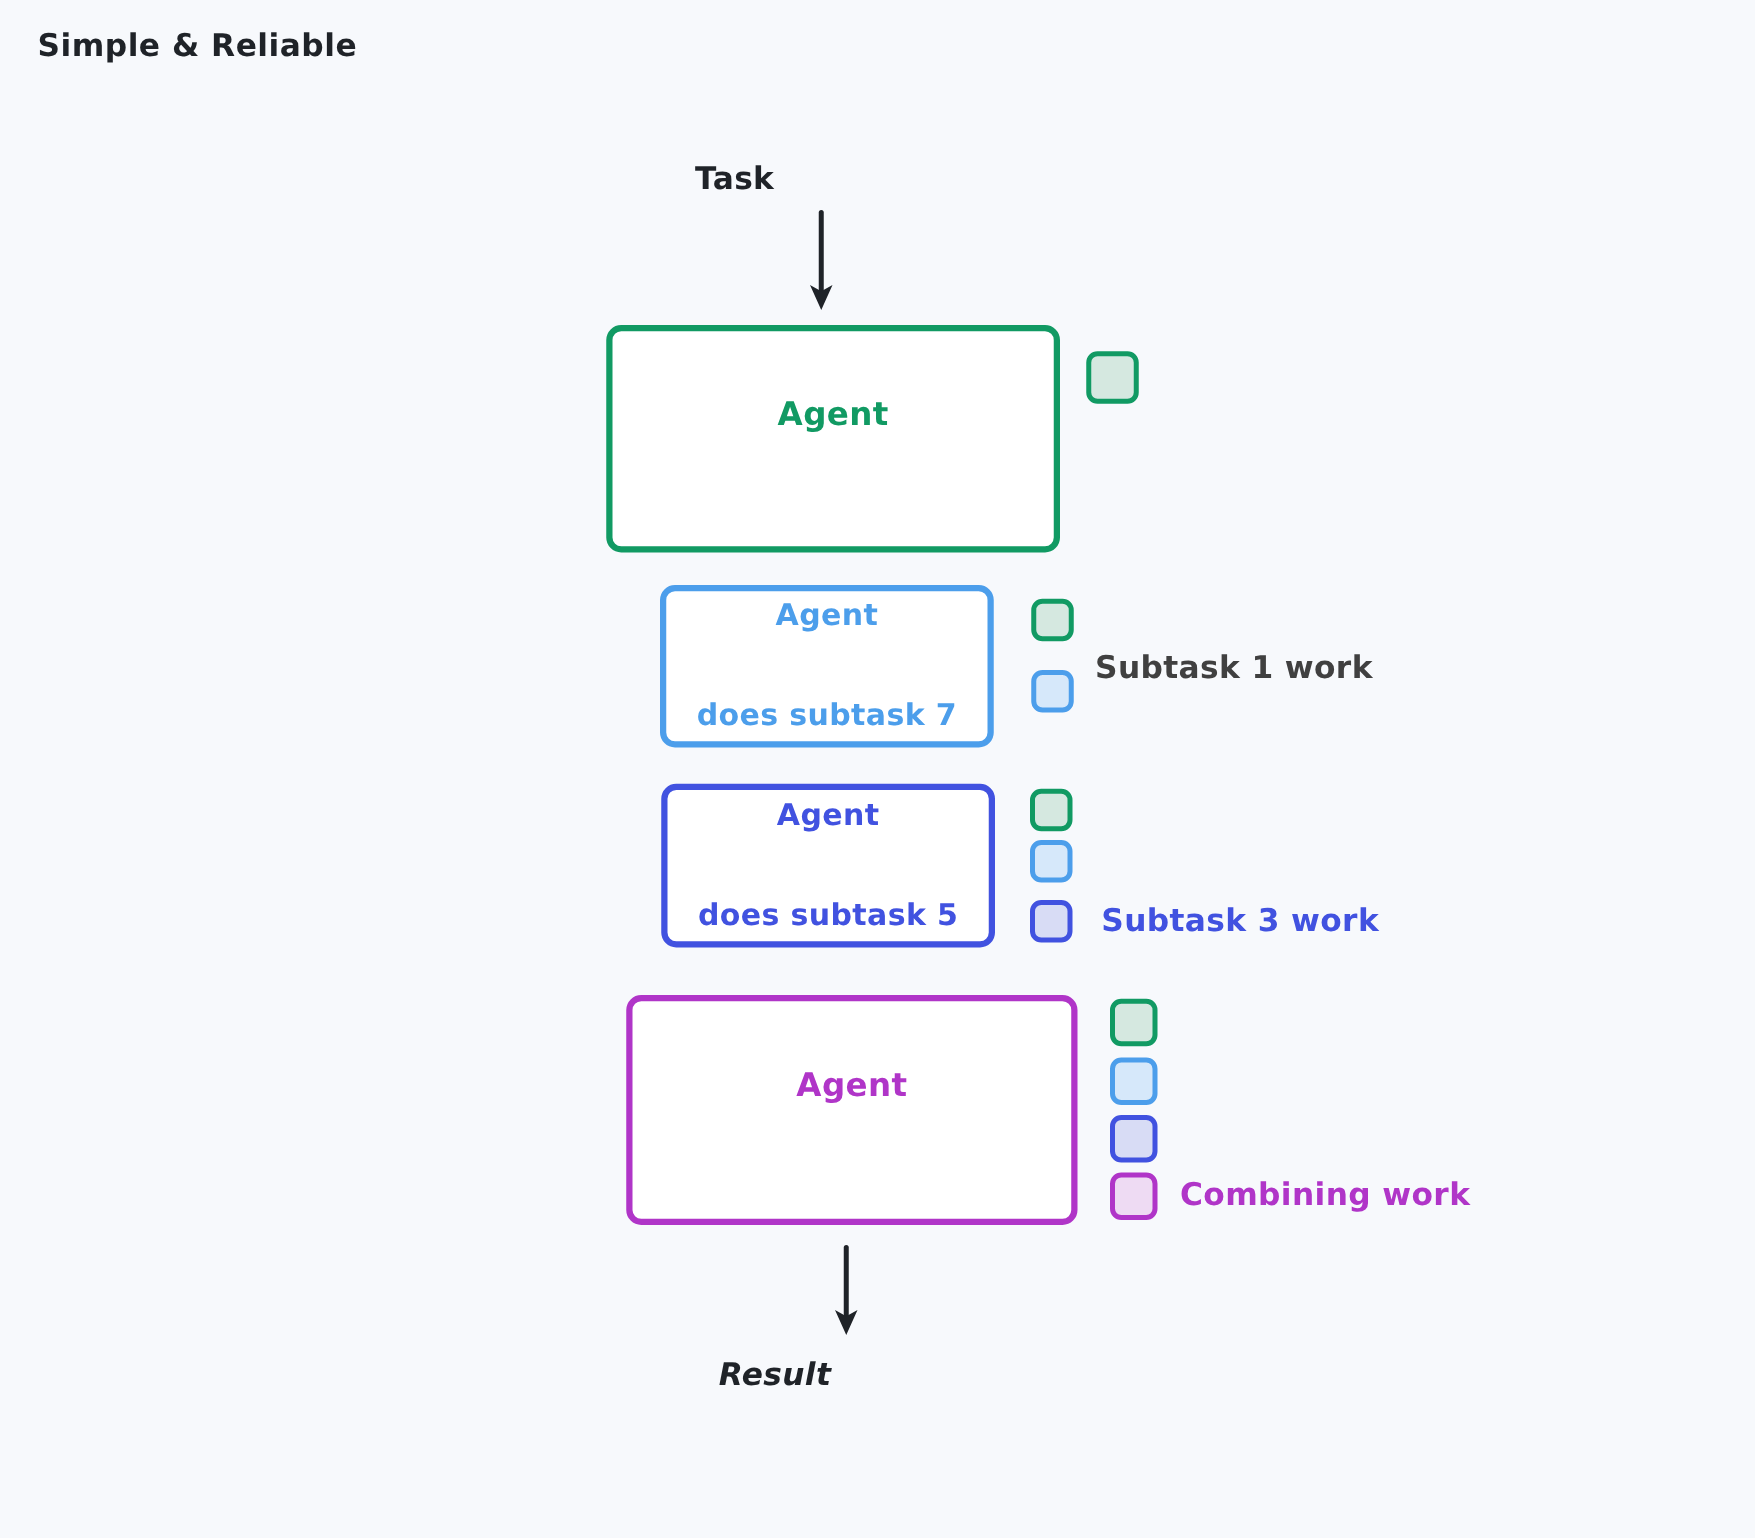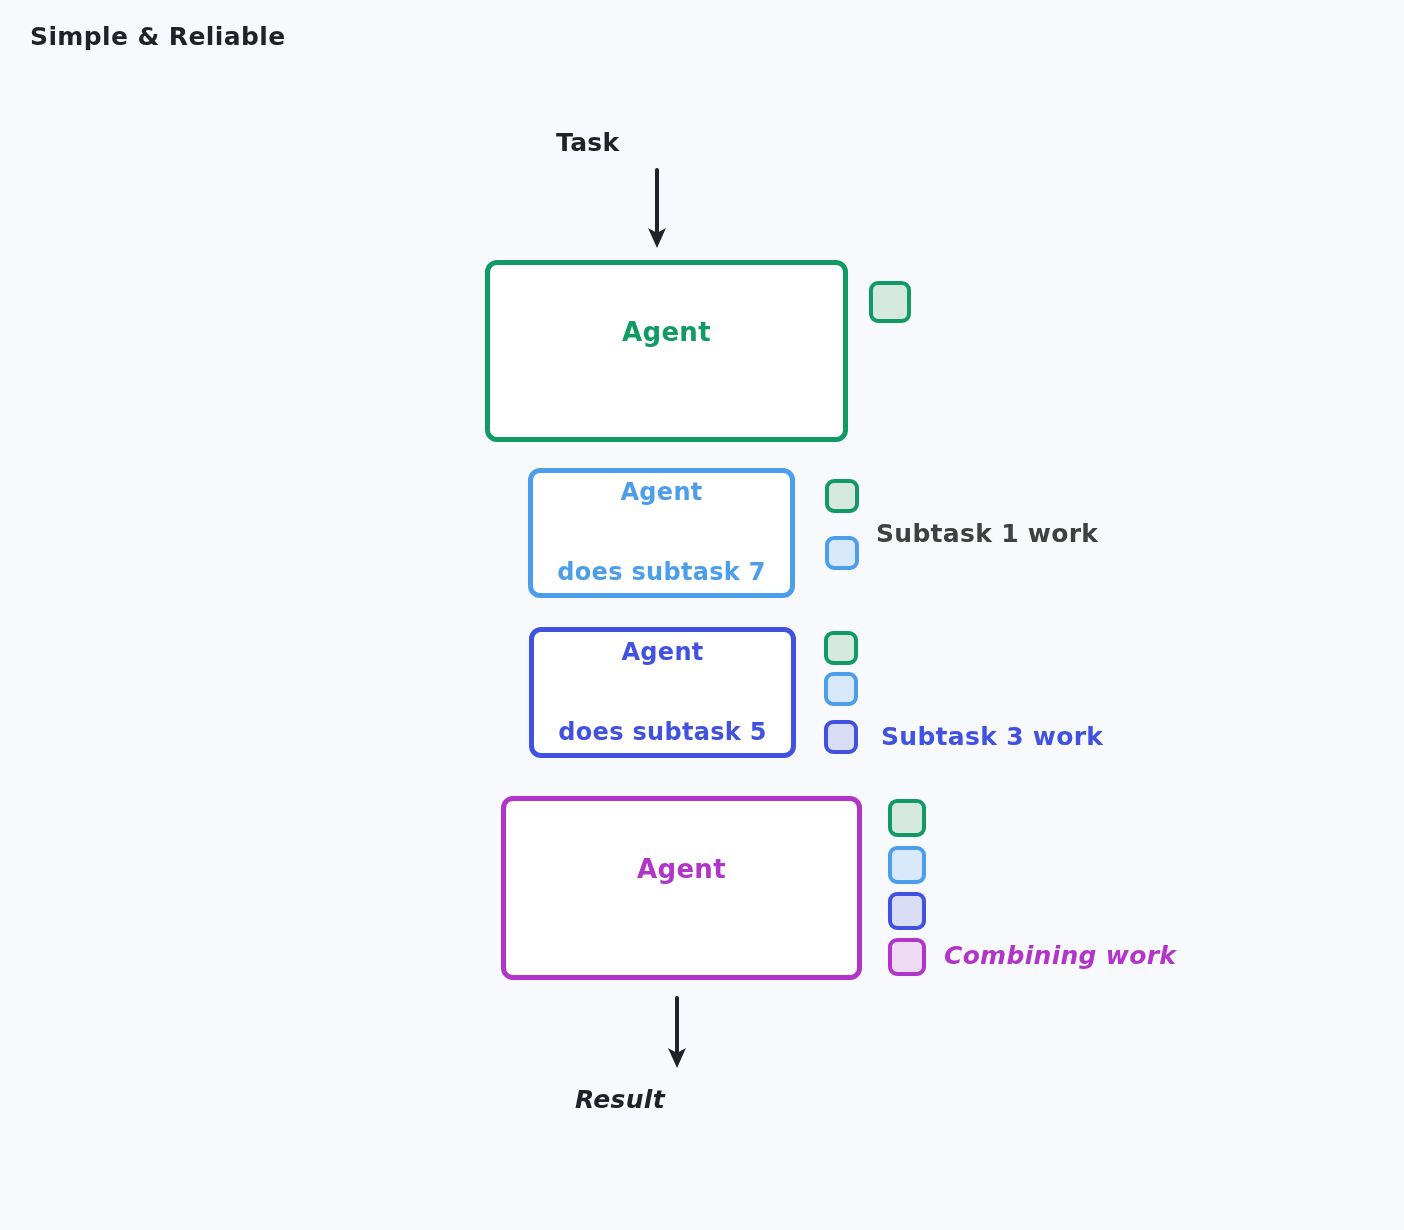--- a/index.html
+++ b/index.html
@@ -183,21 +183,21 @@
 
   <div class="agent-box" id="box-combine">
     <div class="line line-1">Agent</div>
   </div>
 
   <div class="chip md" id="chip-r4-green" style="left:888px; top:799px; border-color:#119a63; background:#d5e8e0;"></div>
   <div class="chip md" id="chip-r4-lightblue" style="left:888px; top:846px; border-color:#4c9eeb; background:#d6e8fa;"></div>
   <div class="chip md" id="chip-r4-royalblue" style="left:888px; top:892px; border-color:#4152e0; background:#d8dcf5;"></div>
   <div class="chip md" id="chip-r4-purple" style="left:888px; top:938px; border-color:#b035c8; background:#eedbf3;"></div>
 
-  <div class="legend-label" id="legend-4" style="left:944px; top:941px; color:#b035c8;font-style:italic;">Combining work</div>
+  <div class="legend-label" id="legend-4" style="left:944px; top:941px; color:#b035c8;">Combining work</div>
 
   <svg class="arrow-svg" id="arrow-result" viewBox="0 0 56 80">
     <line x1="27" y1="2" x2="27" y2="58" stroke="#1f2328" stroke-width="4" stroke-linecap="round"></line>
     <path d="M27 72 L18 52 L27 57 L36 52 Z" fill="#1f2328"></path>
   </svg>
 
   <div class="endpoint-label" id="label-result">Result</div>
 
 </div>
 

